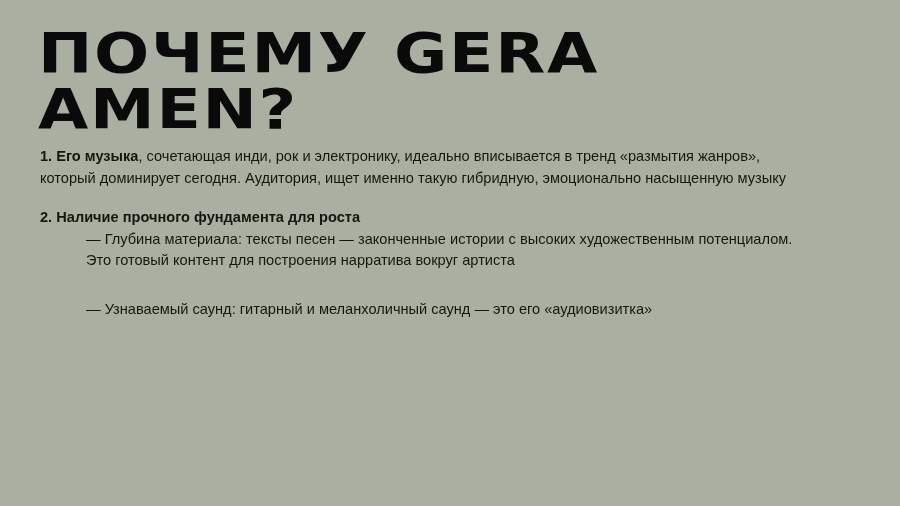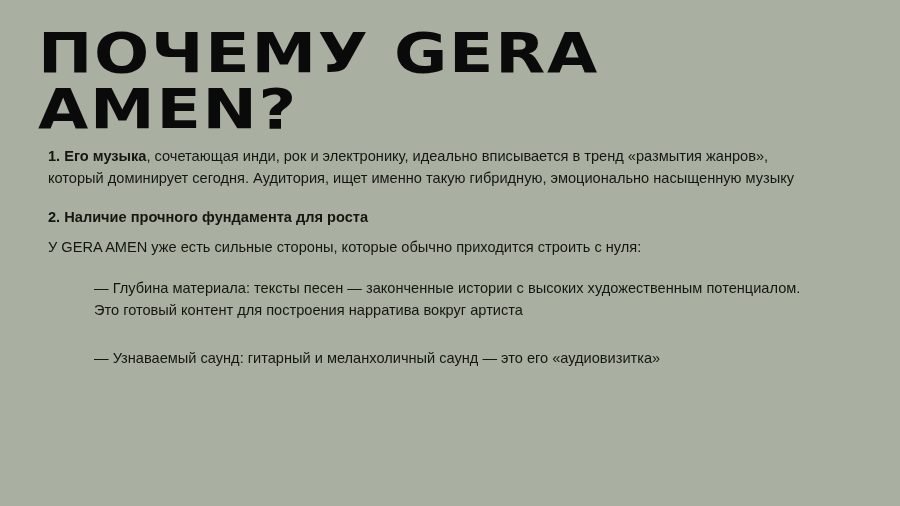--- a/index.html
+++ b/index.html
@@ -43,42 +43,42 @@
     transform: scaleX(1.16);
     transform-origin: left center;
   }
   .title-line-2 {
     margin-top: 2px;
   }
 
   
   .body-block {
     position: absolute;
-    left: 48px;
+    left: 40px;
     top: 146px;
     width: 762px;
   }
 
   p {
     margin: 0;
     font-size: 14.6px;
     line-height: 21.5px;
     color: #14170f;
   }
 
   .para-1 {
     margin-bottom: 18px;
   }
   .para-1 .lead {
     font-weight: 700;
   }
 
   .head-2 {
     font-weight: 700;
-    margin-bottom: 8px;
+    margin-bottom: 0;
   }
   .sub-2 {
     margin-bottom: 20px;
   }
 
   .bullet {
     margin-left: 46px;
     width: 716px;
     margin-bottom: 25px;
   }
@@ -96,21 +96,20 @@
     <span class="title-line title-line-1">ПОЧЕМУ GERA</span>
     <span class="title-line title-line-2">AMEN?</span>
   </div>
 
   <div class="body-block">
 
     <p class="para-1"><span class="lead">1. Его музыка</span><span>, сочетающая инди, рок и электронику, идеально вписывается в тренд «размытия жанров», который доминирует сегодня. Аудитория, ищет именно такую гибридную, эмоционально насыщенную музыку</span></p>
 
     <p class="head-2">2. Наличие прочного фундамента для роста</p>
 
-    <p class="sub-2">У GERA AMEN уже есть сильные стороны, которые обычно приходится строить с нуля:</p>
 
     <p class="bullet bullet-2">— Глубина материала: тексты песен — законченные истории с высоких художественным потенциалом. Это готовый контент для построения нарратива вокруг артиста</p>
 
     <p class="bullet bullet-1">— Узнаваемый саунд: гитарный и меланхоличный саунд — это его  «аудиовизитка»</p>
 
 
   </div>
 </div>
 
 </body></html>

